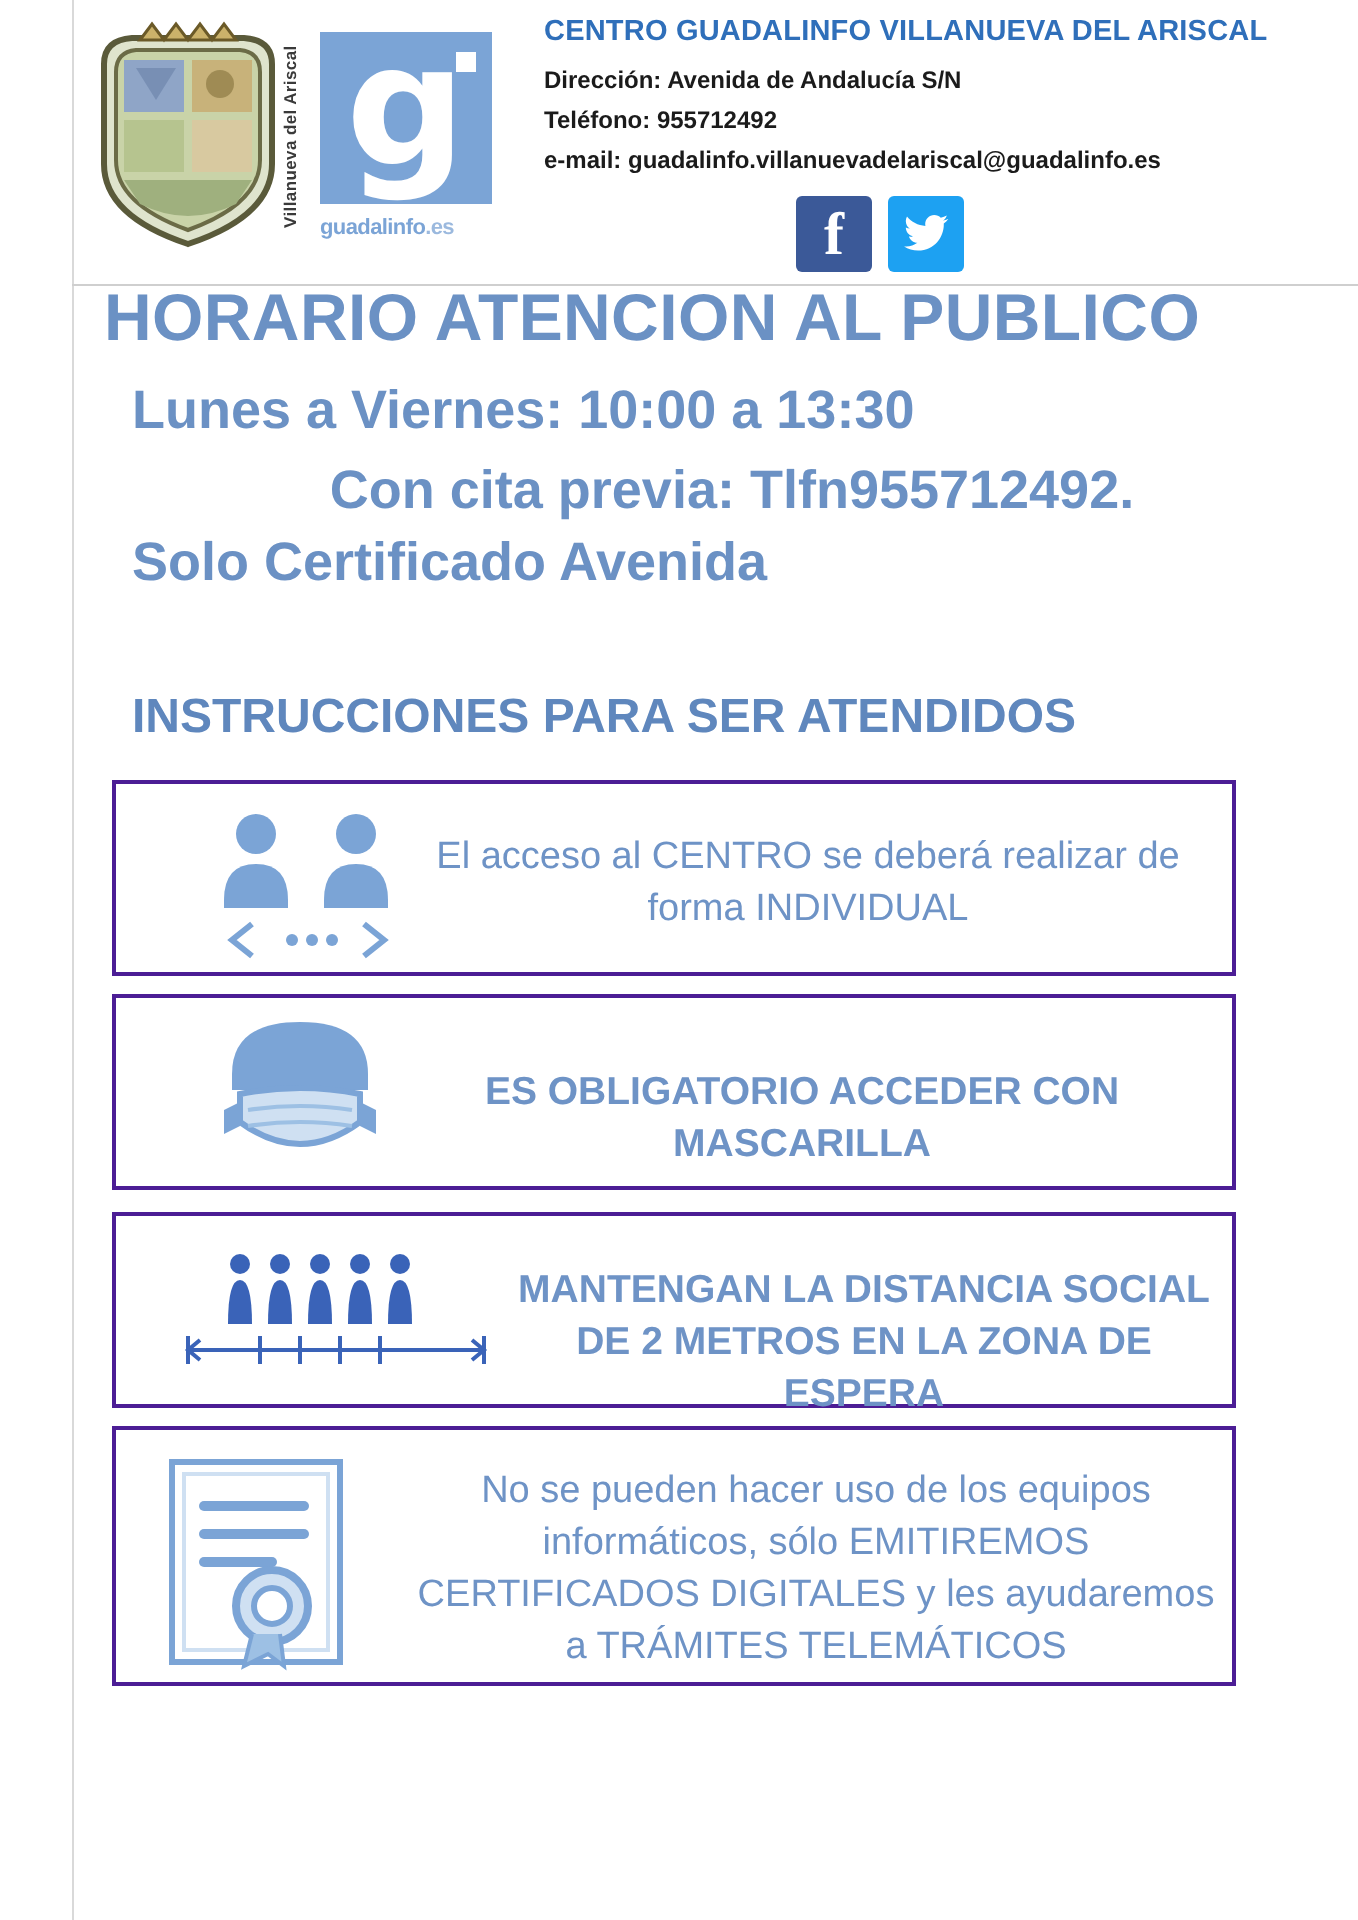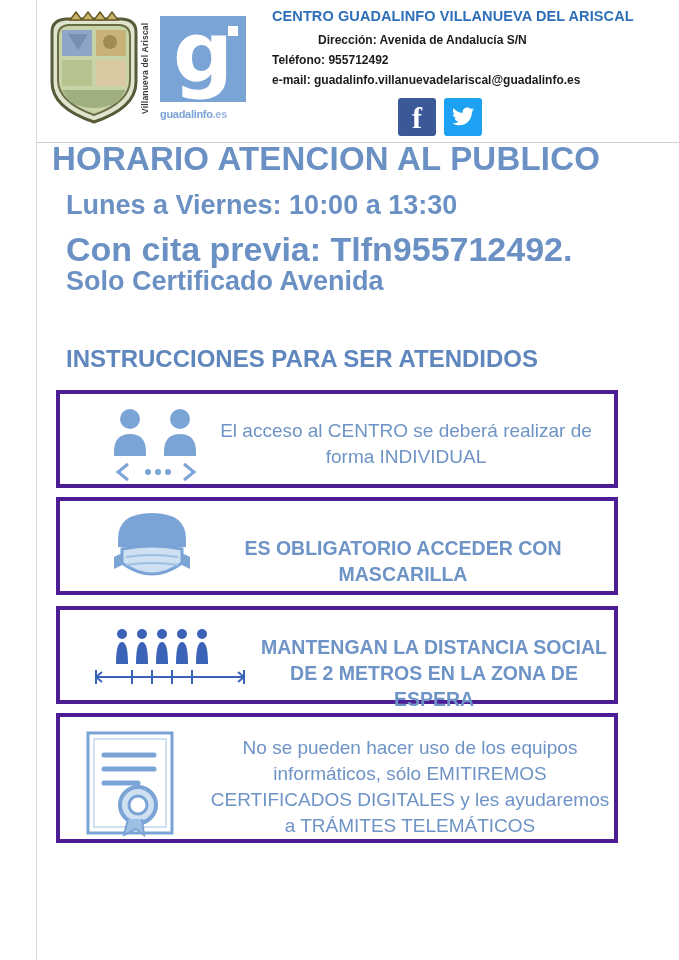--- a/index.html
+++ b/index.html
@@ -40,21 +40,21 @@
   }
   .gdot{position:absolute;right:8px;top:10px;width:10px;height:10px;background:#ffffff;}
   .gword{position:absolute;left:0;top:92px;width:105px;font-size:11px;font-weight:bold;color:#7ba4d6;letter-spacing:-.3px;}
   .gword .es{color:#9bb9de;}
 
   .hdr-title{
     position:absolute;left:272px;top:8px;width:400px;
     color:#2f6fba;font-size:14.5px;font-weight:bold;letter-spacing:.1px;
   }
   .hdr-line{position:absolute;left:272px;color:#1b1b1b;font-size:12px;font-weight:bold;}
-  .hdr-line.l1{top:33px;margin-left:46px;}
+  .hdr-line.l1{top:33px;}
   .hdr-line.l2{top:53px;}
   .hdr-line.l3{top:73px;}
 
   .social{position:absolute;left:398px;top:98px;width:90px;height:38px;}
   .sq{position:absolute;top:0;width:38px;height:38px;border-radius:3px;}
   .fb{left:0;background:#3b5998;}
   .tw{left:46px;background:#1da1f2;}
   .fb-f{
     position:absolute;left:0;top:0;width:38px;height:38px;color:#fff;
     font-family:"Liberation Serif", serif;font-size:30px;font-weight:bold;
@@ -62,31 +62,31 @@
   }
   .tw-b{position:absolute;left:0;top:0;width:38px;height:38px;color:#fff;font-size:22px;text-align:center;line-height:40px;}
 
   
   .h1{
     position:absolute;left:52px;top:140px;width:600px;
     font-size:33px;font-weight:bold;color:#6b91c4;letter-spacing:.2px;
   }
   .sched{position:absolute;left:66px;width:600px;color:#6b91c4;}
   .s1{top:190px;font-size:27px;font-weight:bold;}
-  .s2{top:230px;font-size:34px;font-weight:bold;}
+  .s2{top:230px;font-size:27px;font-weight:bold;text-align:center;}
   .s3{top:266px;font-size:27px;font-weight:bold;}
   .s4{top:303px;font-size:20px;font-weight:bold;}
 
   .h2{
     position:absolute;left:66px;top:345px;width:600px;
     font-size:24px;font-weight:bold;color:#5f87bd;
   }
 
   
-  .box{position:absolute;left:56px;width:562px;border:4px solid #4c1d95;box-sizing:border-box;}
+  .box{position:absolute;left:56px;width:562px;border:2px solid #4c1d95;box-sizing:border-box;}
   .b1{top:390px;height:98px;}
   .b2{top:497px;height:98px;}
   .b3{top:606px;height:98px;}
   .b4{top:713px;height:130px;}
 
   .box-text{
     position:absolute;color:#6e93c6;text-align:center;
     font-size:19px;line-height:26px;
   }
   .b1 .box-text{left:146px;top:24px;width:400px;}

